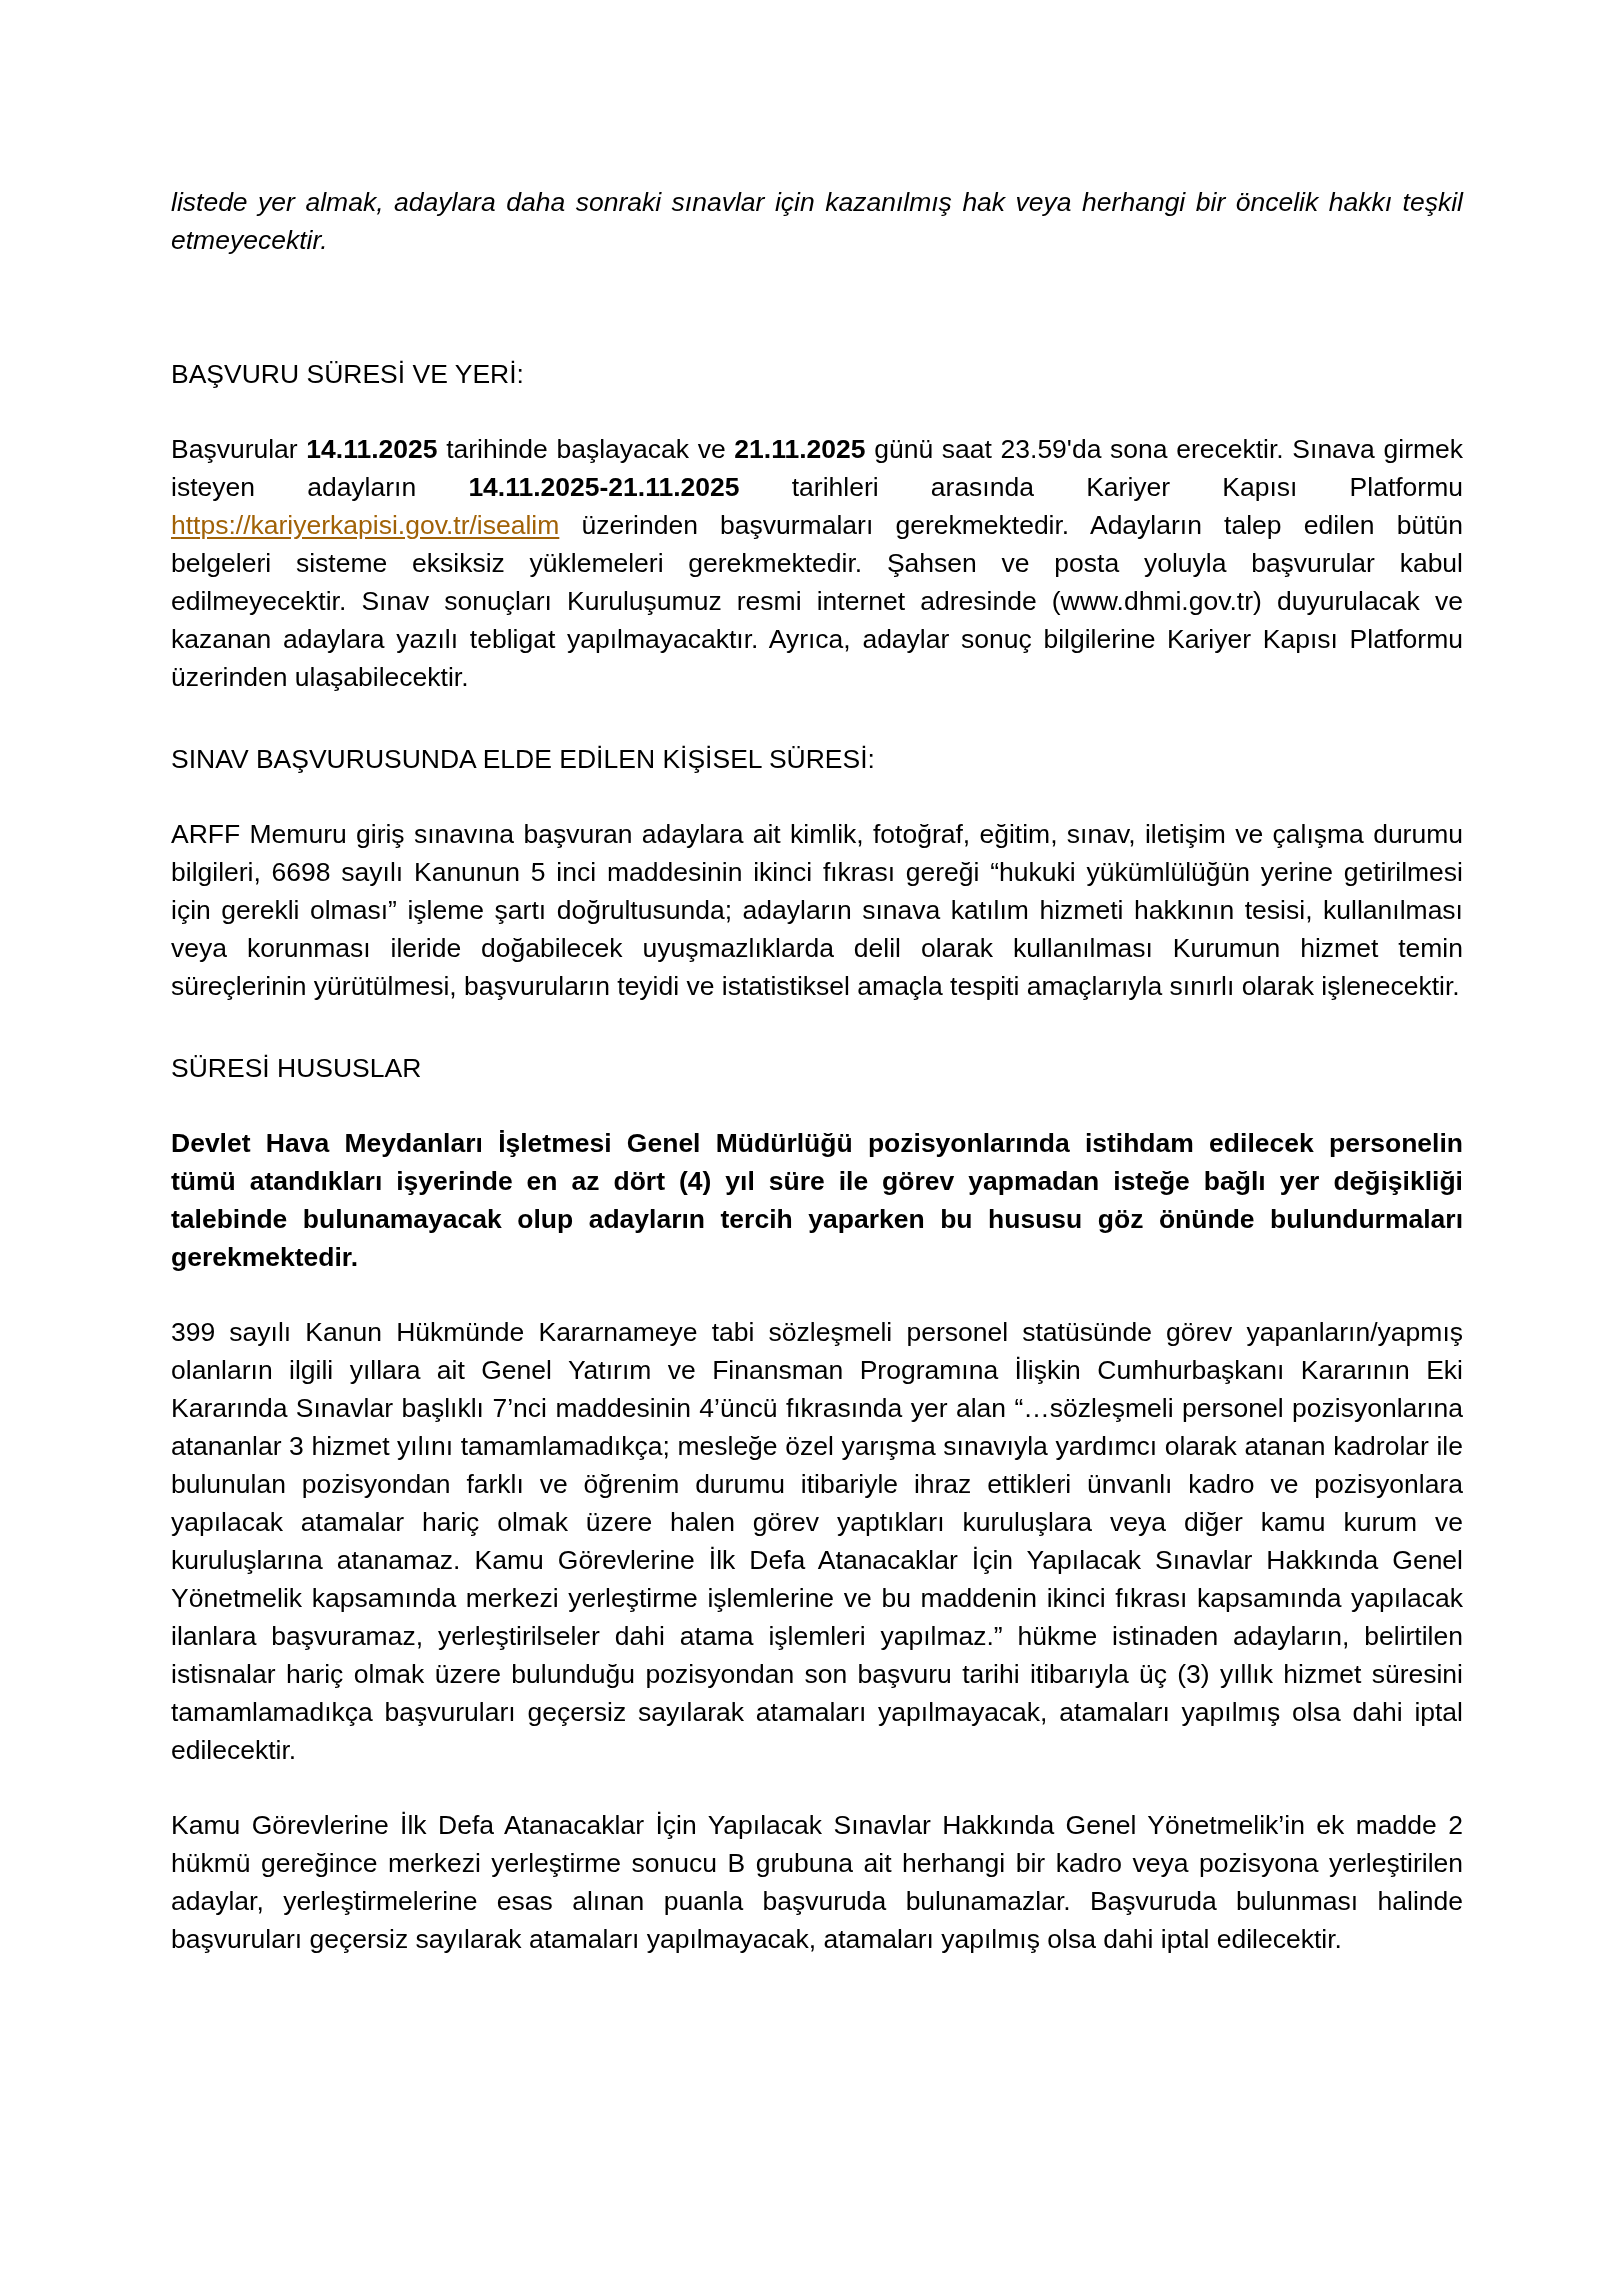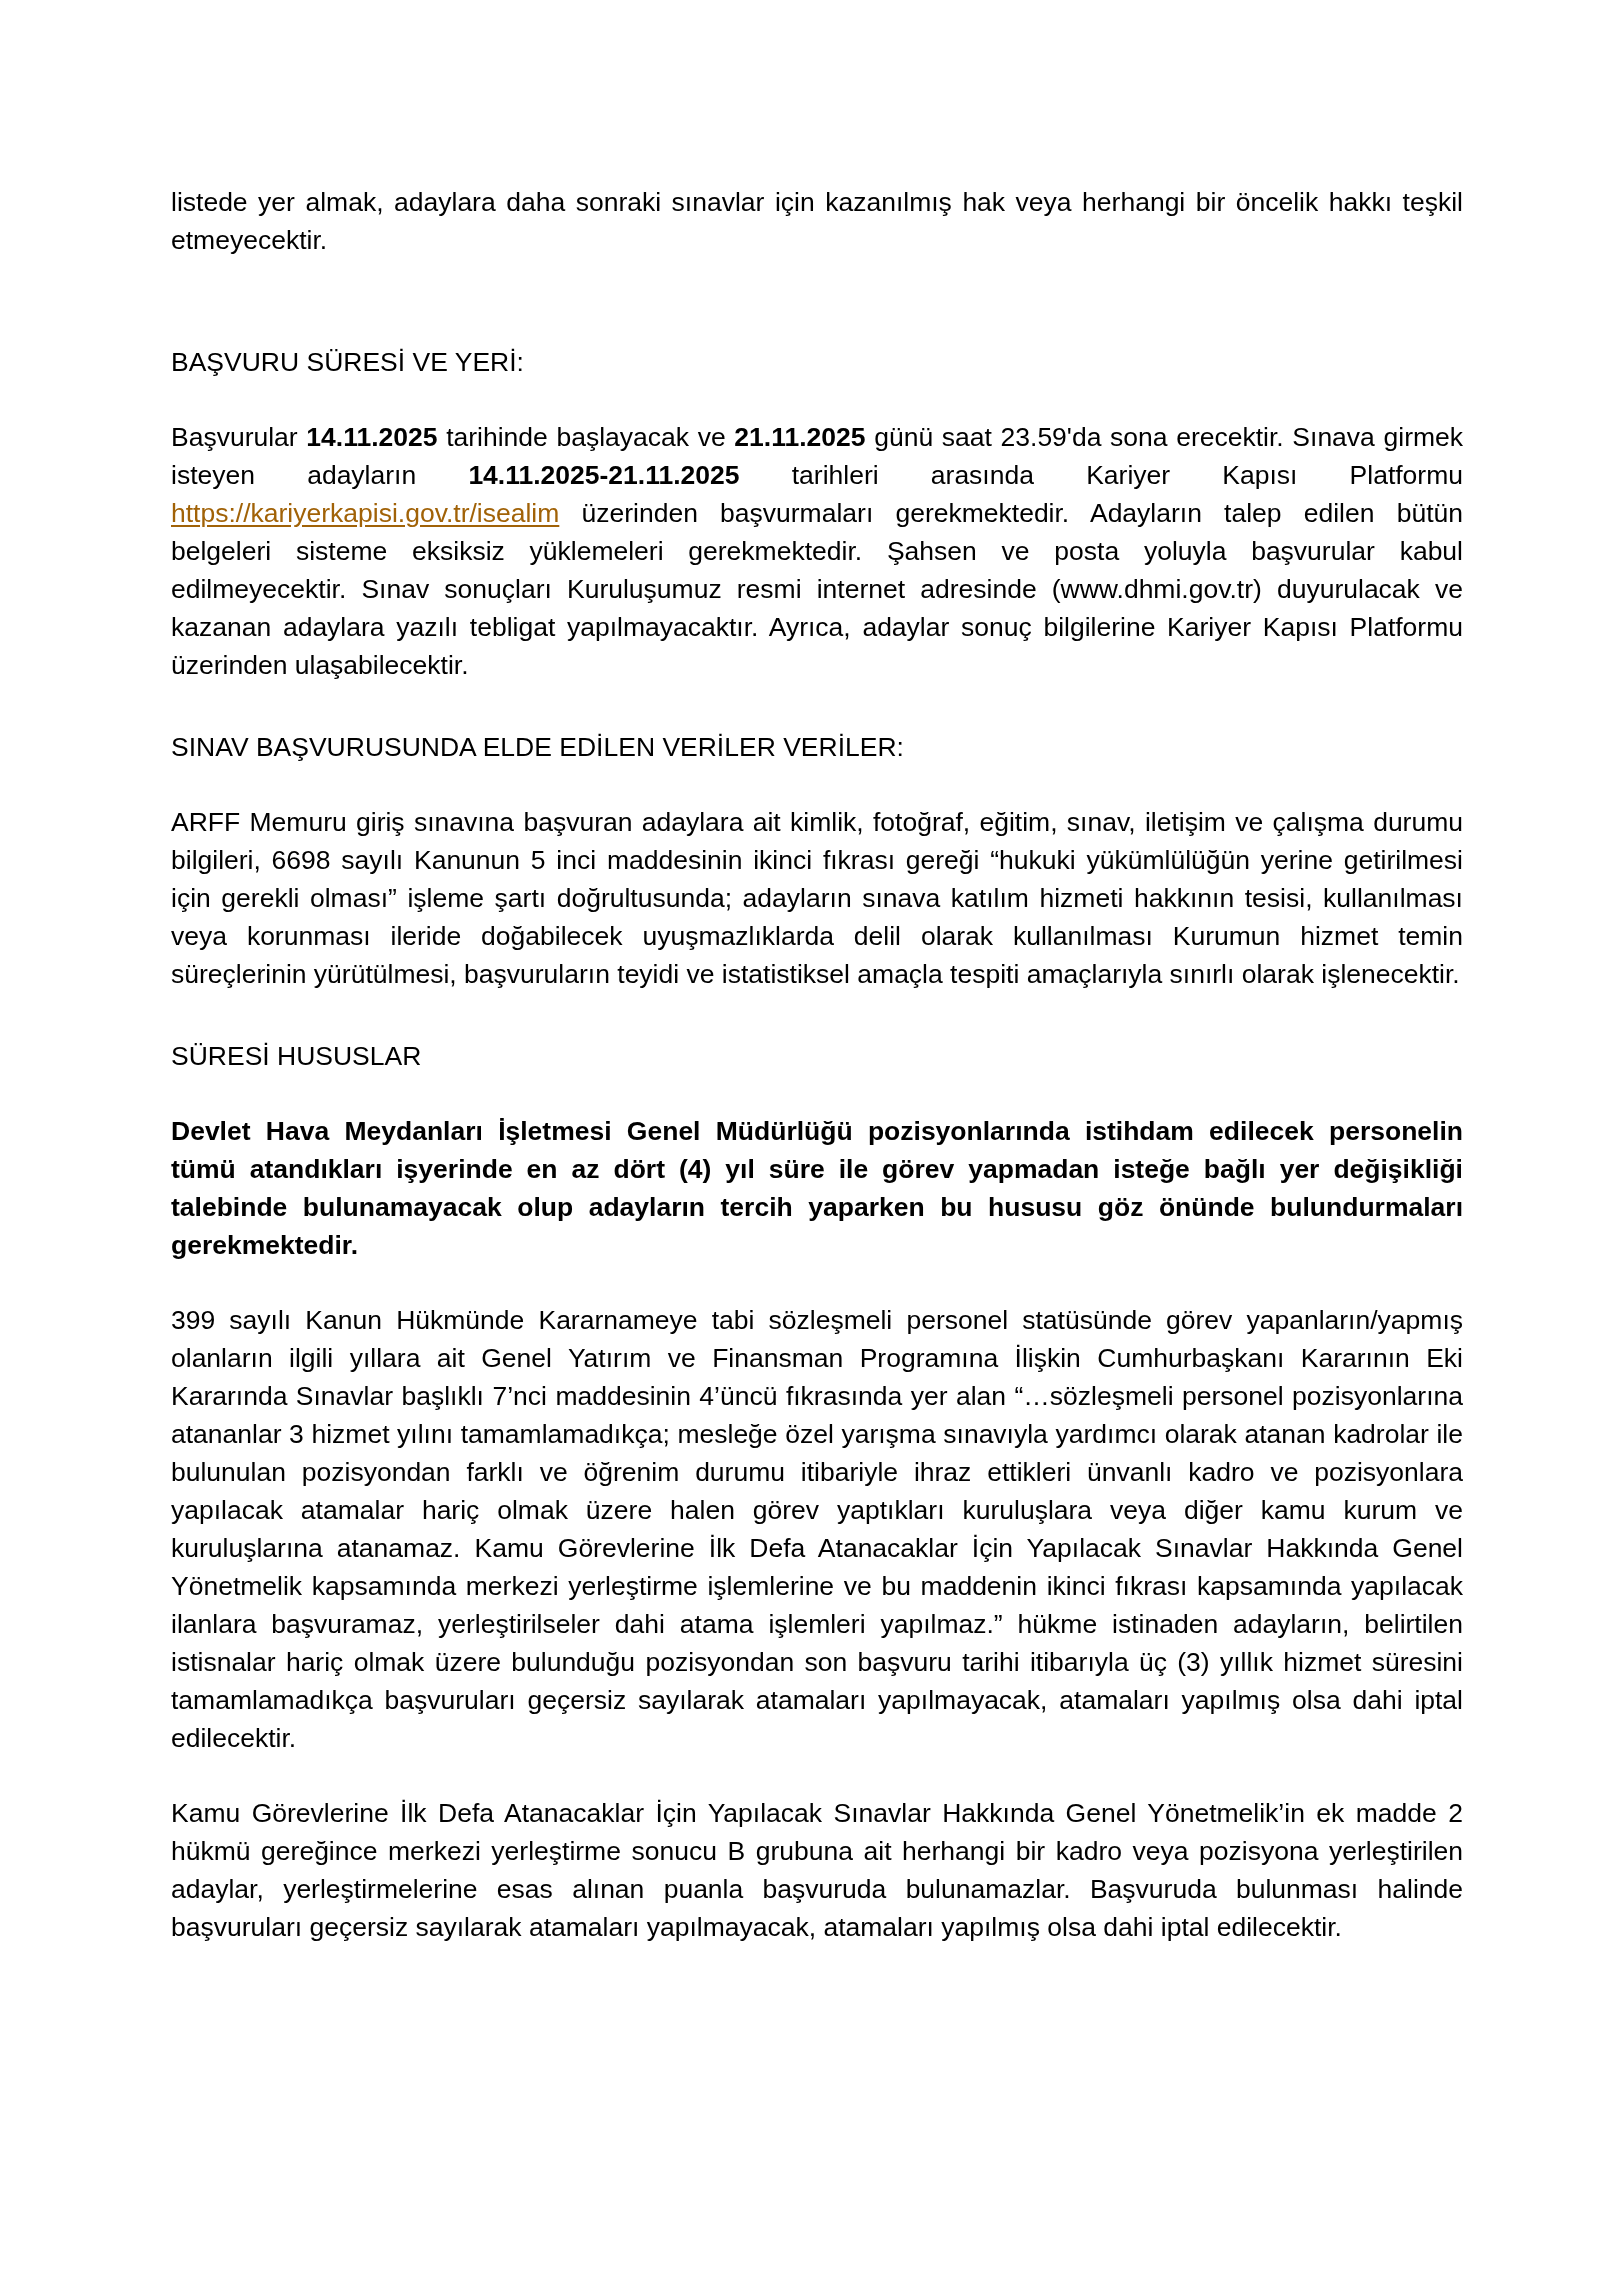--- a/index.html
+++ b/index.html
@@ -29,21 +29,22 @@
     padding: 0;
   }
   .para {
     font-size: 26.5px;
     line-height: 38px;
     text-align: justify;
     text-justify: inter-word;
     hyphens: none;
   }
   .para-lead {
-    margin-bottom: 0;
+    margin-bottom: 12px;
+    font-style: italic;
   }
   .heading {
     font-size: 26.5px;
     line-height: 38px;
     font-weight: normal;
     text-align: left;
   }
   .bold-para {
     font-weight: bold;
   }
@@ -71,21 +72,21 @@
     <div class="sp-xl"></div>
 
     <h2 class="heading">BAŞVURU SÜRESİ VE YERİ:</h2>
 
     <div class="sp-md"></div>
 
     <p class="para"><span>Başvurular </span><b>14.11.2025</b><span> tarihinde başlayacak ve </span><b>21.11.2025</b><span> günü saat 23.59'da sona erecektir. Sınava girmek isteyen adayların </span><b>14.11.2025-21.11.2025</b><span> tarihleri arasında Kariyer Kapısı Platformu </span><a class="link" href="#">https://kariyerkapisi.gov.tr/isealim</a><span> üzerinden başvurmaları gerekmektedir. Adayların talep edilen bütün belgeleri sisteme eksiksiz yüklemeleri gerekmektedir. Şahsen ve posta yoluyla başvurular kabul edilmeyecektir. Sınav sonuçları Kuruluşumuz resmi internet adresinde (www.dhmi.gov.tr) duyurulacak ve kazanan adaylara yazılı tebligat yapılmayacaktır. Ayrıca, adaylar sonuç bilgilerine Kariyer Kapısı Platformu üzerinden ulaşabilecektir.</span></p>
 
     <div class="sp-lg"></div>
 
-    <h2 class="heading">SINAV BAŞVURUSUNDA ELDE EDİLEN VERİLER VERİLER:</h2>
+    <h2 class="heading">SINAV BAŞVURUSUNDA ELDE EDİLEN KİŞİSEL SÜRESİ:</h2>
 
     <div class="sp-md"></div>
 
     <p class="para">ARFF Memuru giriş sınavına başvuran adaylara ait kimlik, fotoğraf, eğitim, sınav, iletişim ve çalışma durumu bilgileri, 6698 sayılı Kanunun 5 inci maddesinin ikinci fıkrası gereği “hukuki yükümlülüğün yerine getirilmesi için gerekli olması” işleme şartı doğrultusunda; adayların sınava katılım hizmeti hakkının tesisi, kullanılması veya korunması ileride doğabilecek uyuşmazlıklarda delil olarak kullanılması Kurumun hizmet temin süreçlerinin yürütülmesi, başvuruların teyidi ve istatistiksel amaçla tespiti amaçlarıyla sınırlı olarak işlenecektir.</p>
 
     <div class="sp-lg"></div>
 
     <h2 class="heading">SÜRESİ HUSUSLAR</h2>
 
     <div class="sp-md"></div>

